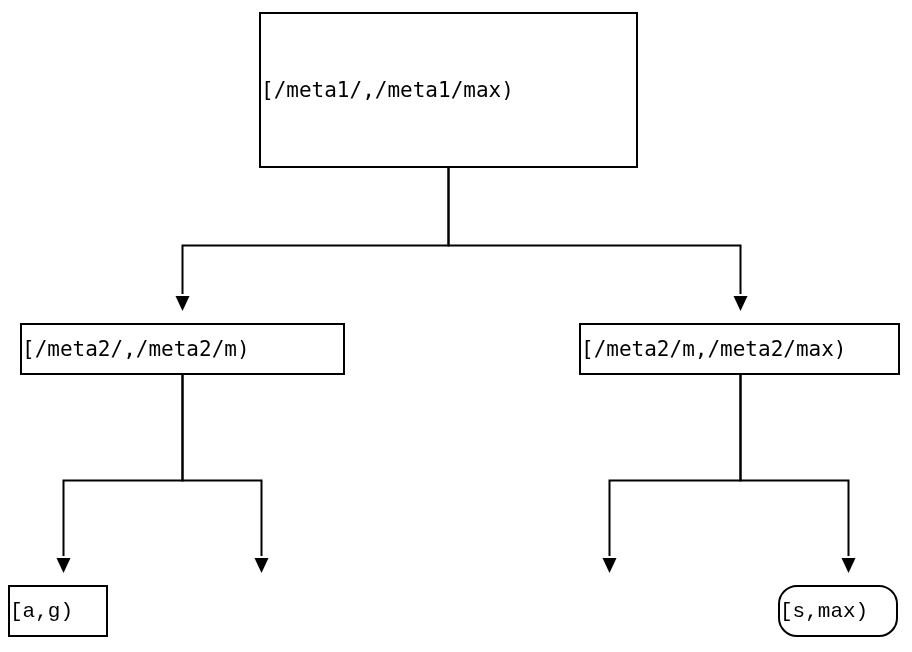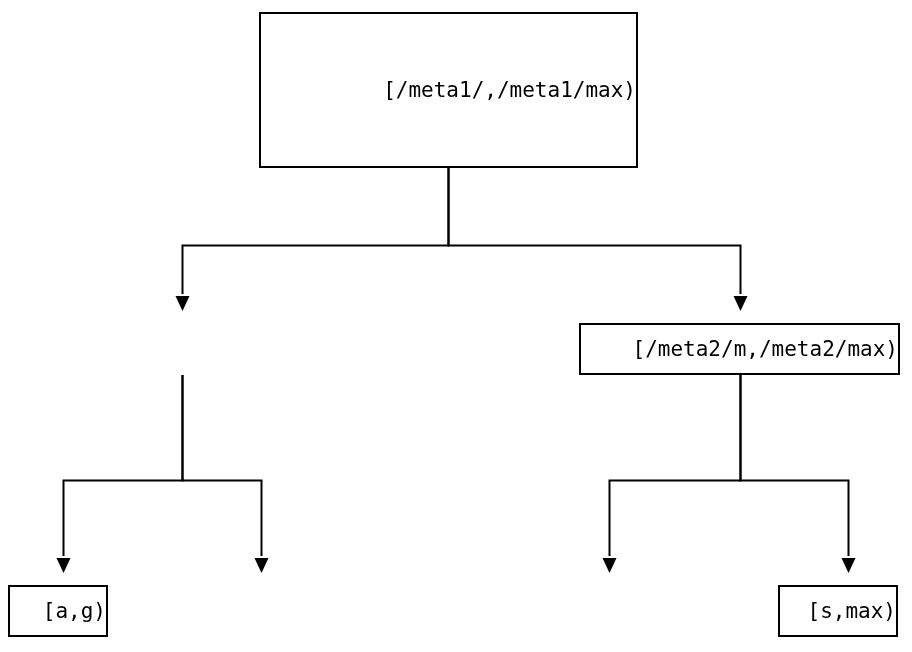--- a/index.html
+++ b/index.html
@@ -24,37 +24,37 @@
     height: 652px;
     pointer-events: none;
   }
   .node {
     position: absolute;
     box-sizing: border-box;
     border: 2px solid #000000;
     background: #ffffff;
     display: flex;
     align-items: center;
-    justify-content: flex-end;
+    justify-content: flex-start;
     color: #000000;
     white-space: nowrap;
     letter-spacing: 0px;
   }
   .node-label {
     display: block;
     line-height: 1;
   }
   .node-root      { left: 259px; top: 12px;  width: 379px; height: 156px; font-size: 21px; }
   .node-mid-left  { left: 20px;  top: 323px; width: 325px; height: 52px;  font-size: 21px; }
   .node-mid-right { left: 579px; top: 323px; width: 321px; height: 52px;  font-size: 21px; }
-  .node-leaf      { height: 52px; top: 585px; font-size: 21px; }
+  .node-leaf      { height: 52px; top: 585px; font-size: 21px; font-family: Liberation Mono, monospace; }
   .node-leaf-1    { left: 8px;   width: 100px; }
   .node-leaf-2    { left: 206px; width: 101px; }
   .node-leaf-3    { left: 553px; width: 102px; }
-  .node-leaf-4    { left: 778px; width: 120px; }
+  .node-leaf-4    { left: 778px; width: 120px; border-radius: 19px; }
 </style>
 </head>
 <body>
 
 <div id="canvas">
 
   <svg id="edge-layer" viewBox="0 0 912 652" width="912" height="652" xmlns="http://www.w3.org/2000/svg">
 
     <g>
       <path d="M 448.5 168 L 448.5 245.5 L 182.5 245.5 L 182.5 294" fill="none" stroke="#000000" stroke-width="2"></path>
@@ -81,20 +81,23 @@
     <g>
       <path d="M 740.5 375 L 740.5 480.5 L 848.5 480.5 L 848.5 556" fill="none" stroke="#000000" stroke-width="2"></path>
       <polygon points="841.5,558 855.5,558 848.5,573" fill="#000000"></polygon>
     </g>
   </svg>
 
   <div class="node node-root">
     <span class="node-label">[/meta1/,/meta1/max)</span>
   </div>
 
+  <div class="node node-mid-left">
+    <span class="node-label">[/meta2/,/meta2/m)</span>
+  </div>
 
   <div class="node node-mid-right">
     <span class="node-label">[/meta2/m,/meta2/max)</span>
   </div>
 
   <div class="node node-leaf node-leaf-1">
     <span class="node-label">[a,g)</span>
   </div>
 
 

